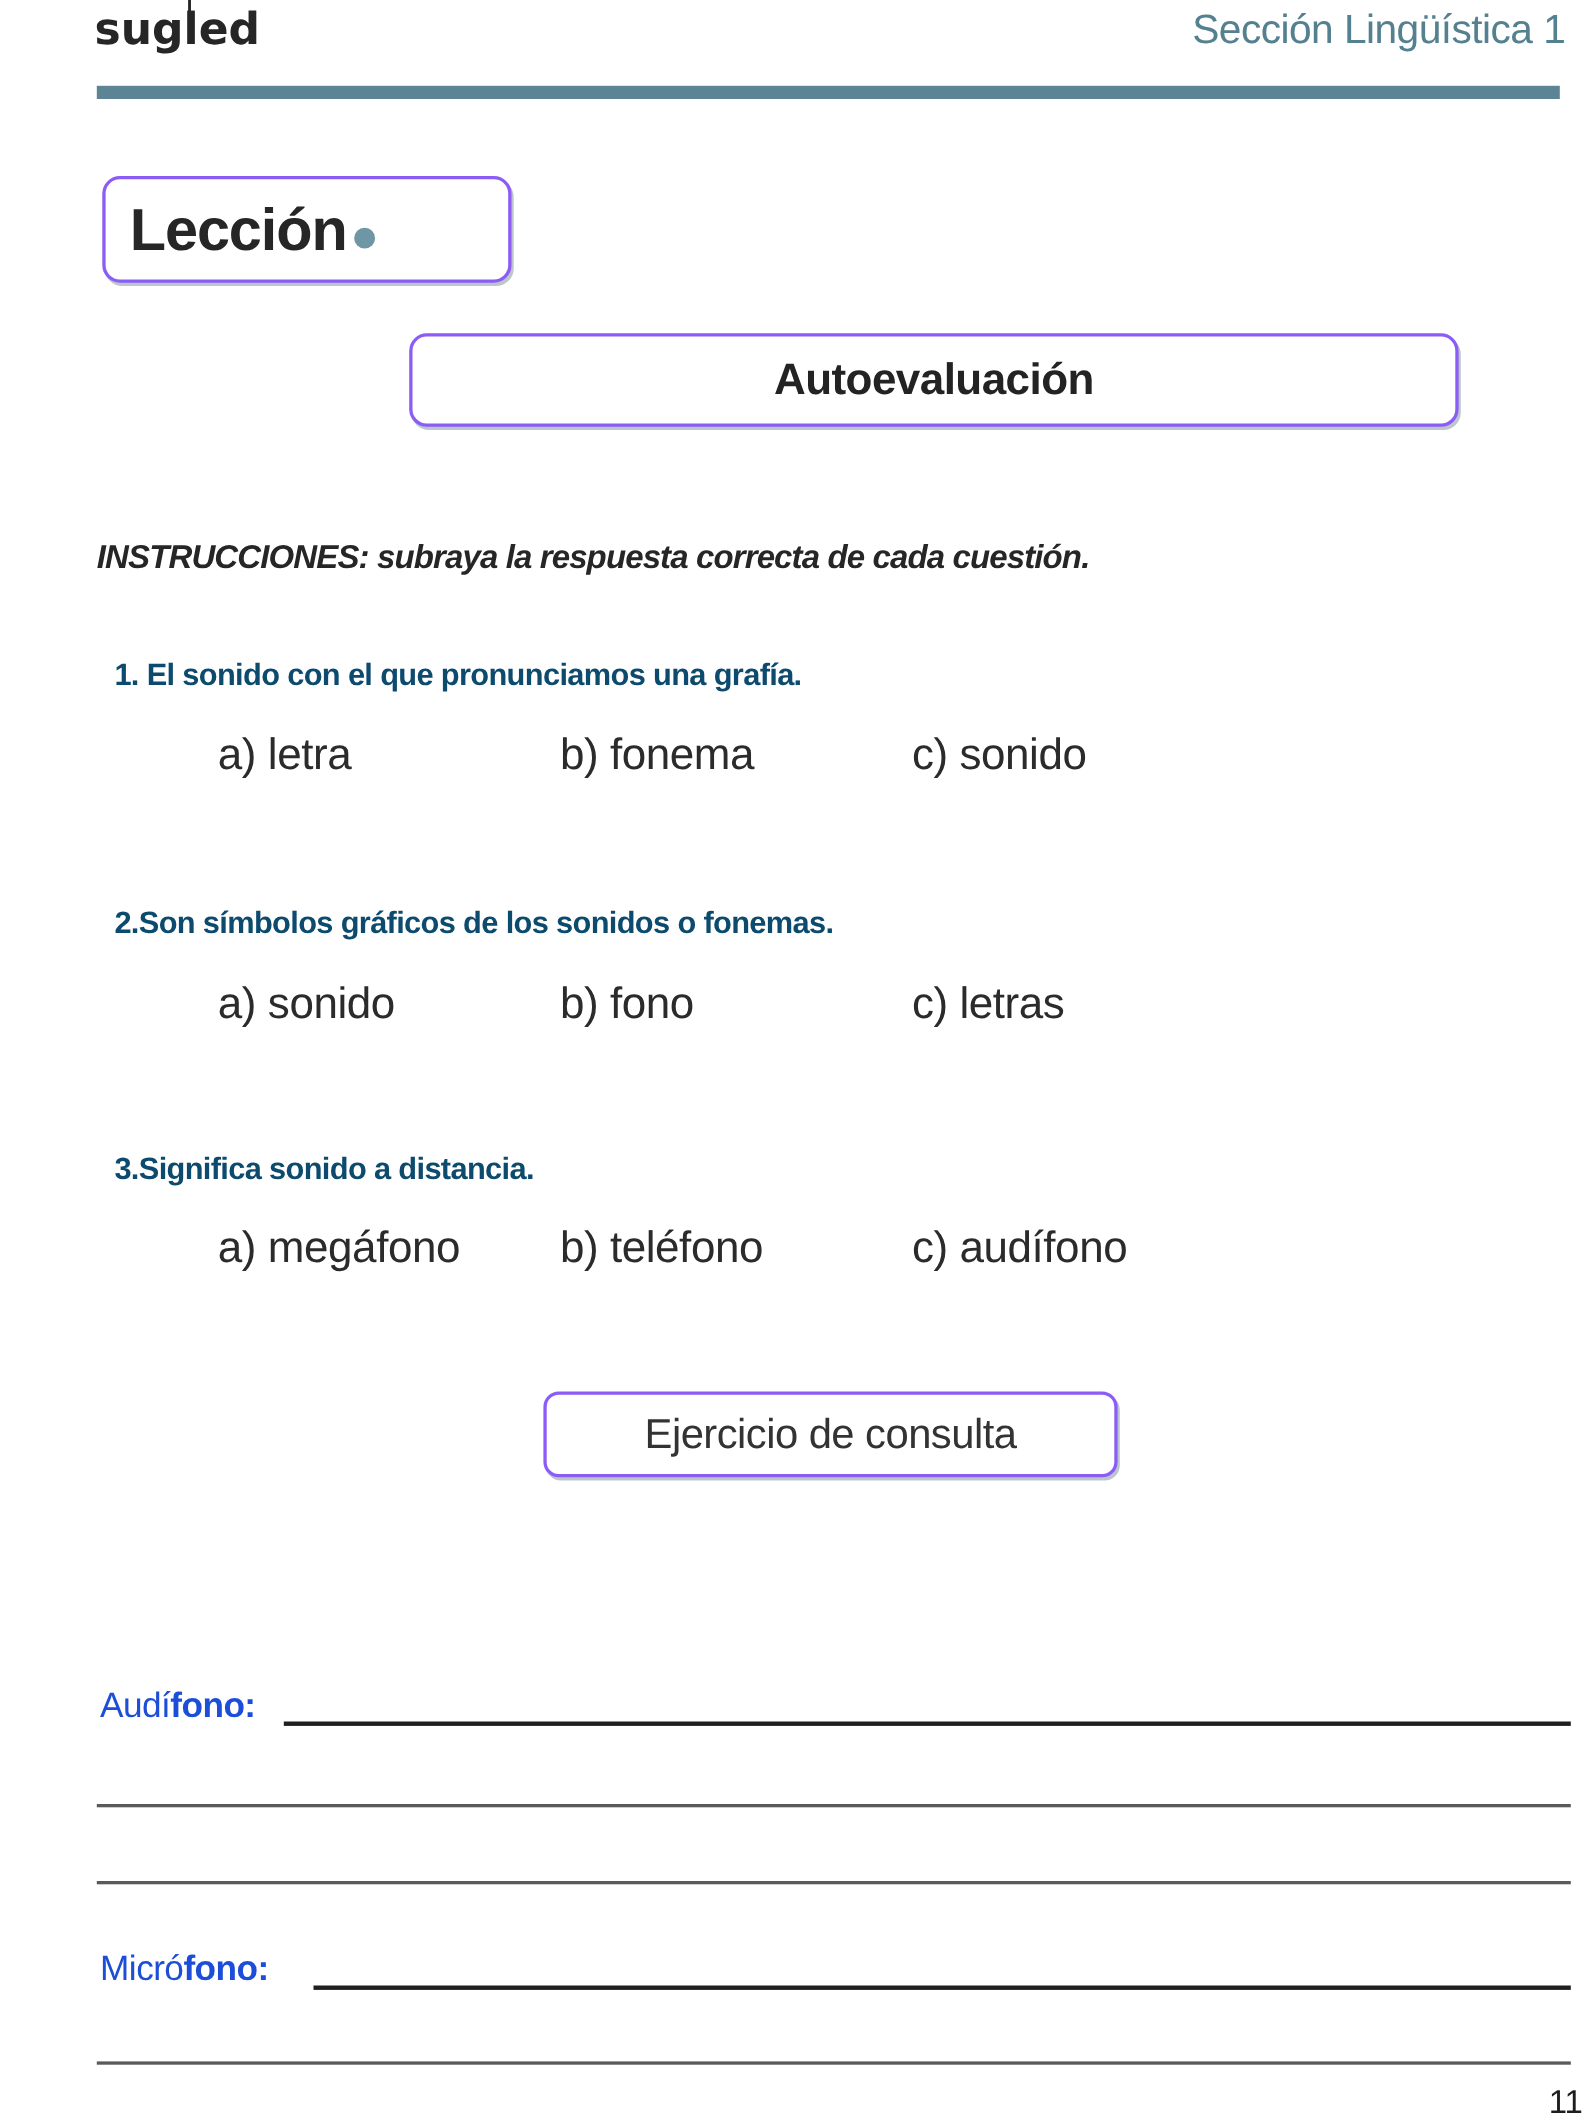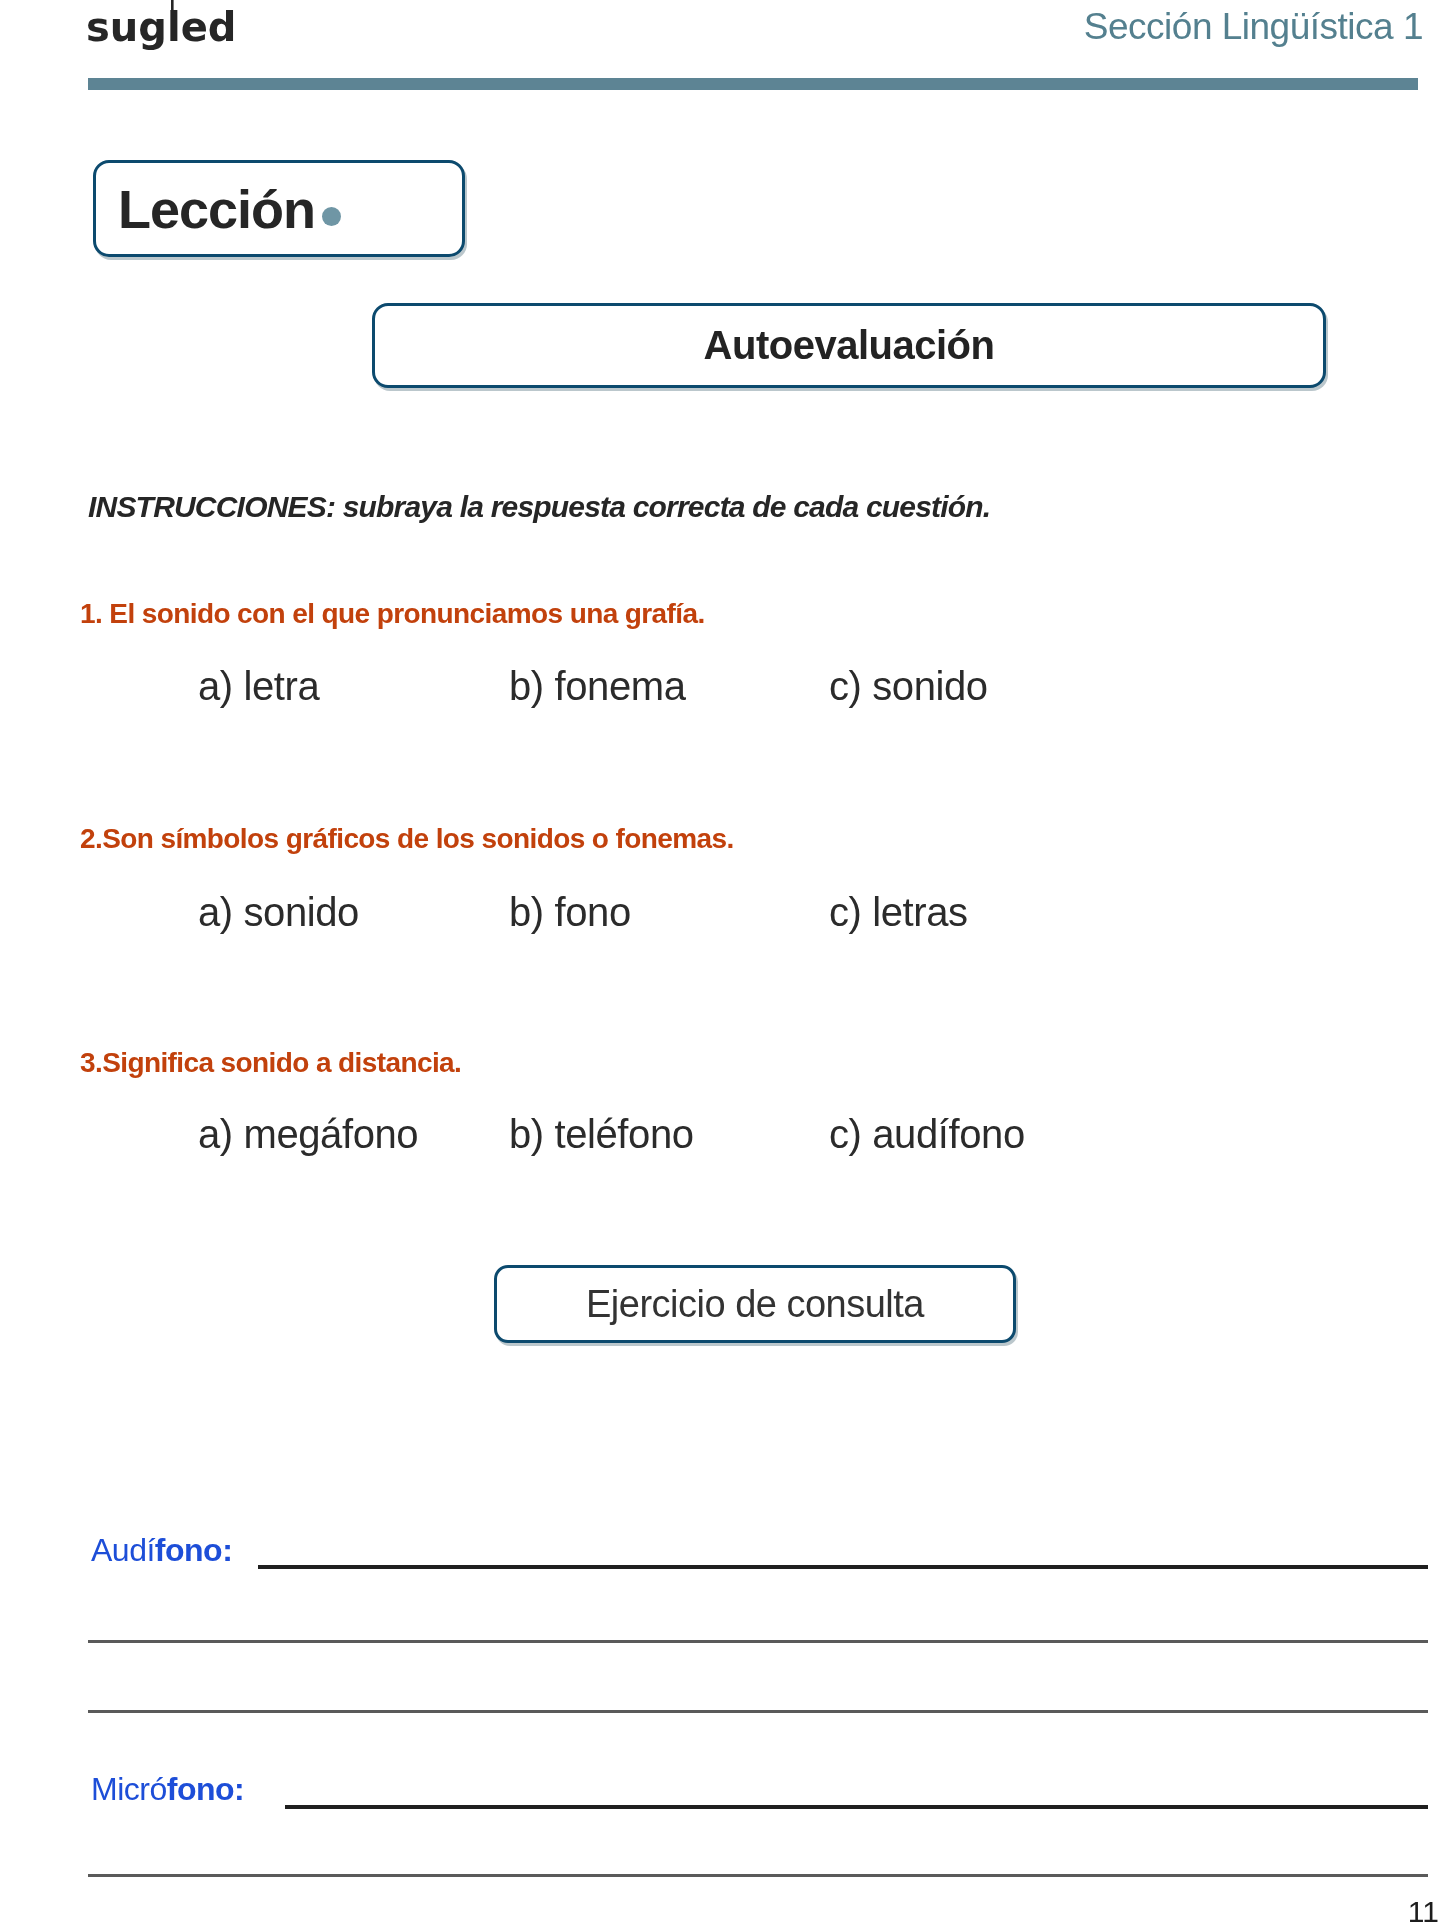--- a/index.html
+++ b/index.html
@@ -47,21 +47,21 @@
     left: 88px;
     top: 78px;
     width: 1330px;
     height: 12px;
     background: #5d8494;
   }
 
   
   .tbox {
     position: absolute;
-    border: 3px solid #0c4a6e;
+    border: 3px solid #8b5cf6;
     border-radius: 16px;
     background: #ffffff;
     box-shadow: 2px 3px 0 0 rgba(104, 130, 142, 0.45);
   }
   .lesson-box {
     left: 93px; top: 160px;
     width: 372px; height: 97px;
     display: flex; align-items: center;
     padding-left: 22px;
   }
@@ -111,25 +111,25 @@
     letter-spacing: -0.8px;
     color: #262626;
     white-space: nowrap;
   }
   .instr-1 { top: 490px; }
   .instr-2 { top: 1440px; }
 
   
   .question {
     position: absolute;
-    left: 80px;
+    left: 104px;
     font-weight: bold;
     font-size: 28px;
     letter-spacing: -0.6px;
-    color: #c2410c;
+    color: #0c4a6e;
     white-space: nowrap;
   }
   .q1 { top: 598px; }
   .q2 { top: 823px; }
   .q3 { top: 1047px; }
 
   .options { position: absolute; left: 0; width: 1445px; height: 40px; }
   .opts-1 { top: 664px; }
   .opts-2 { top: 890px; }
   .opts-3 { top: 1112px; }

